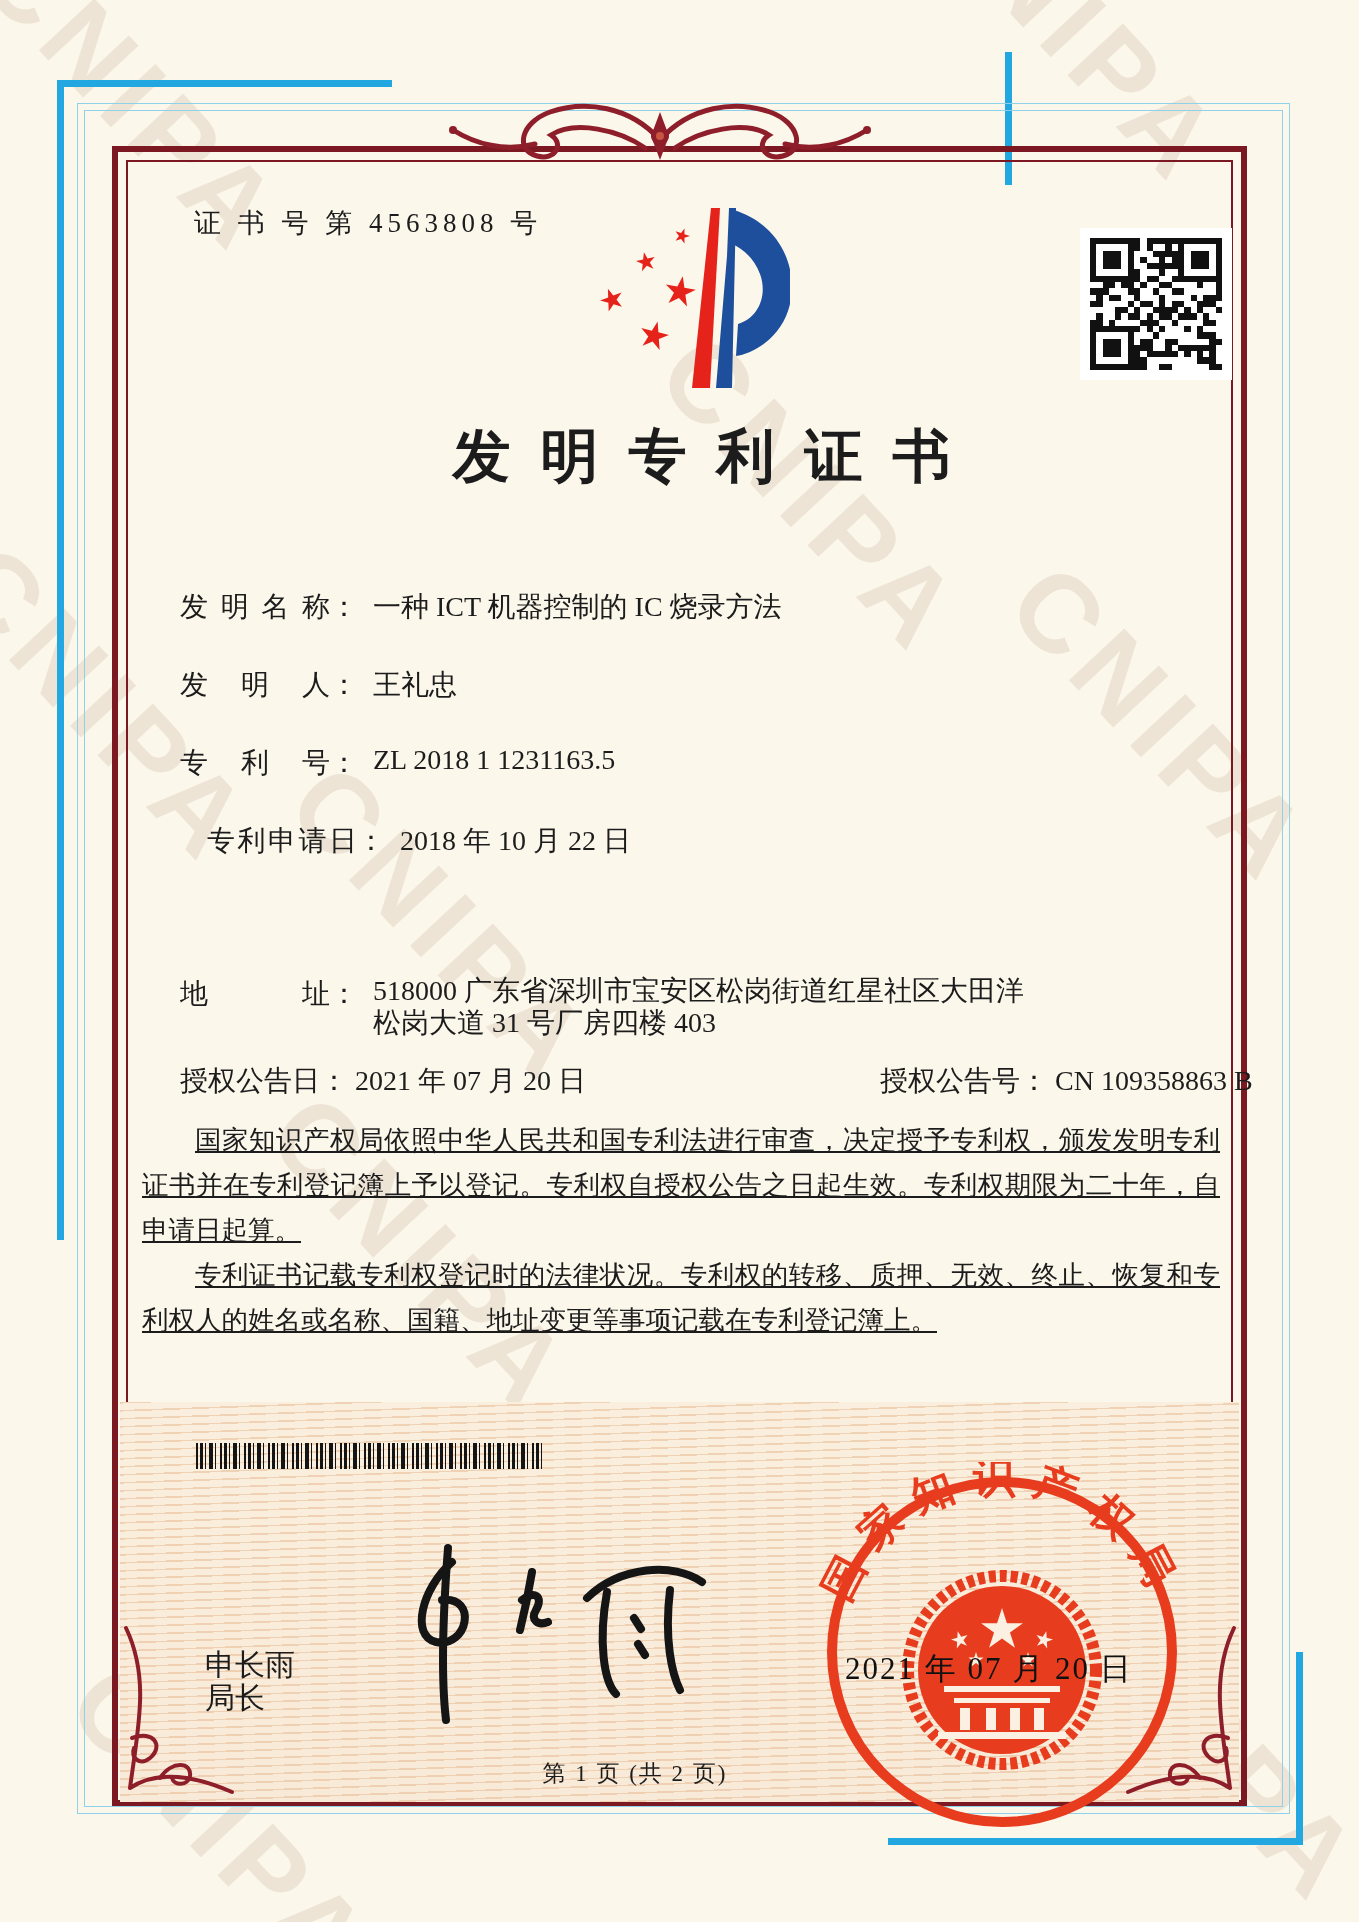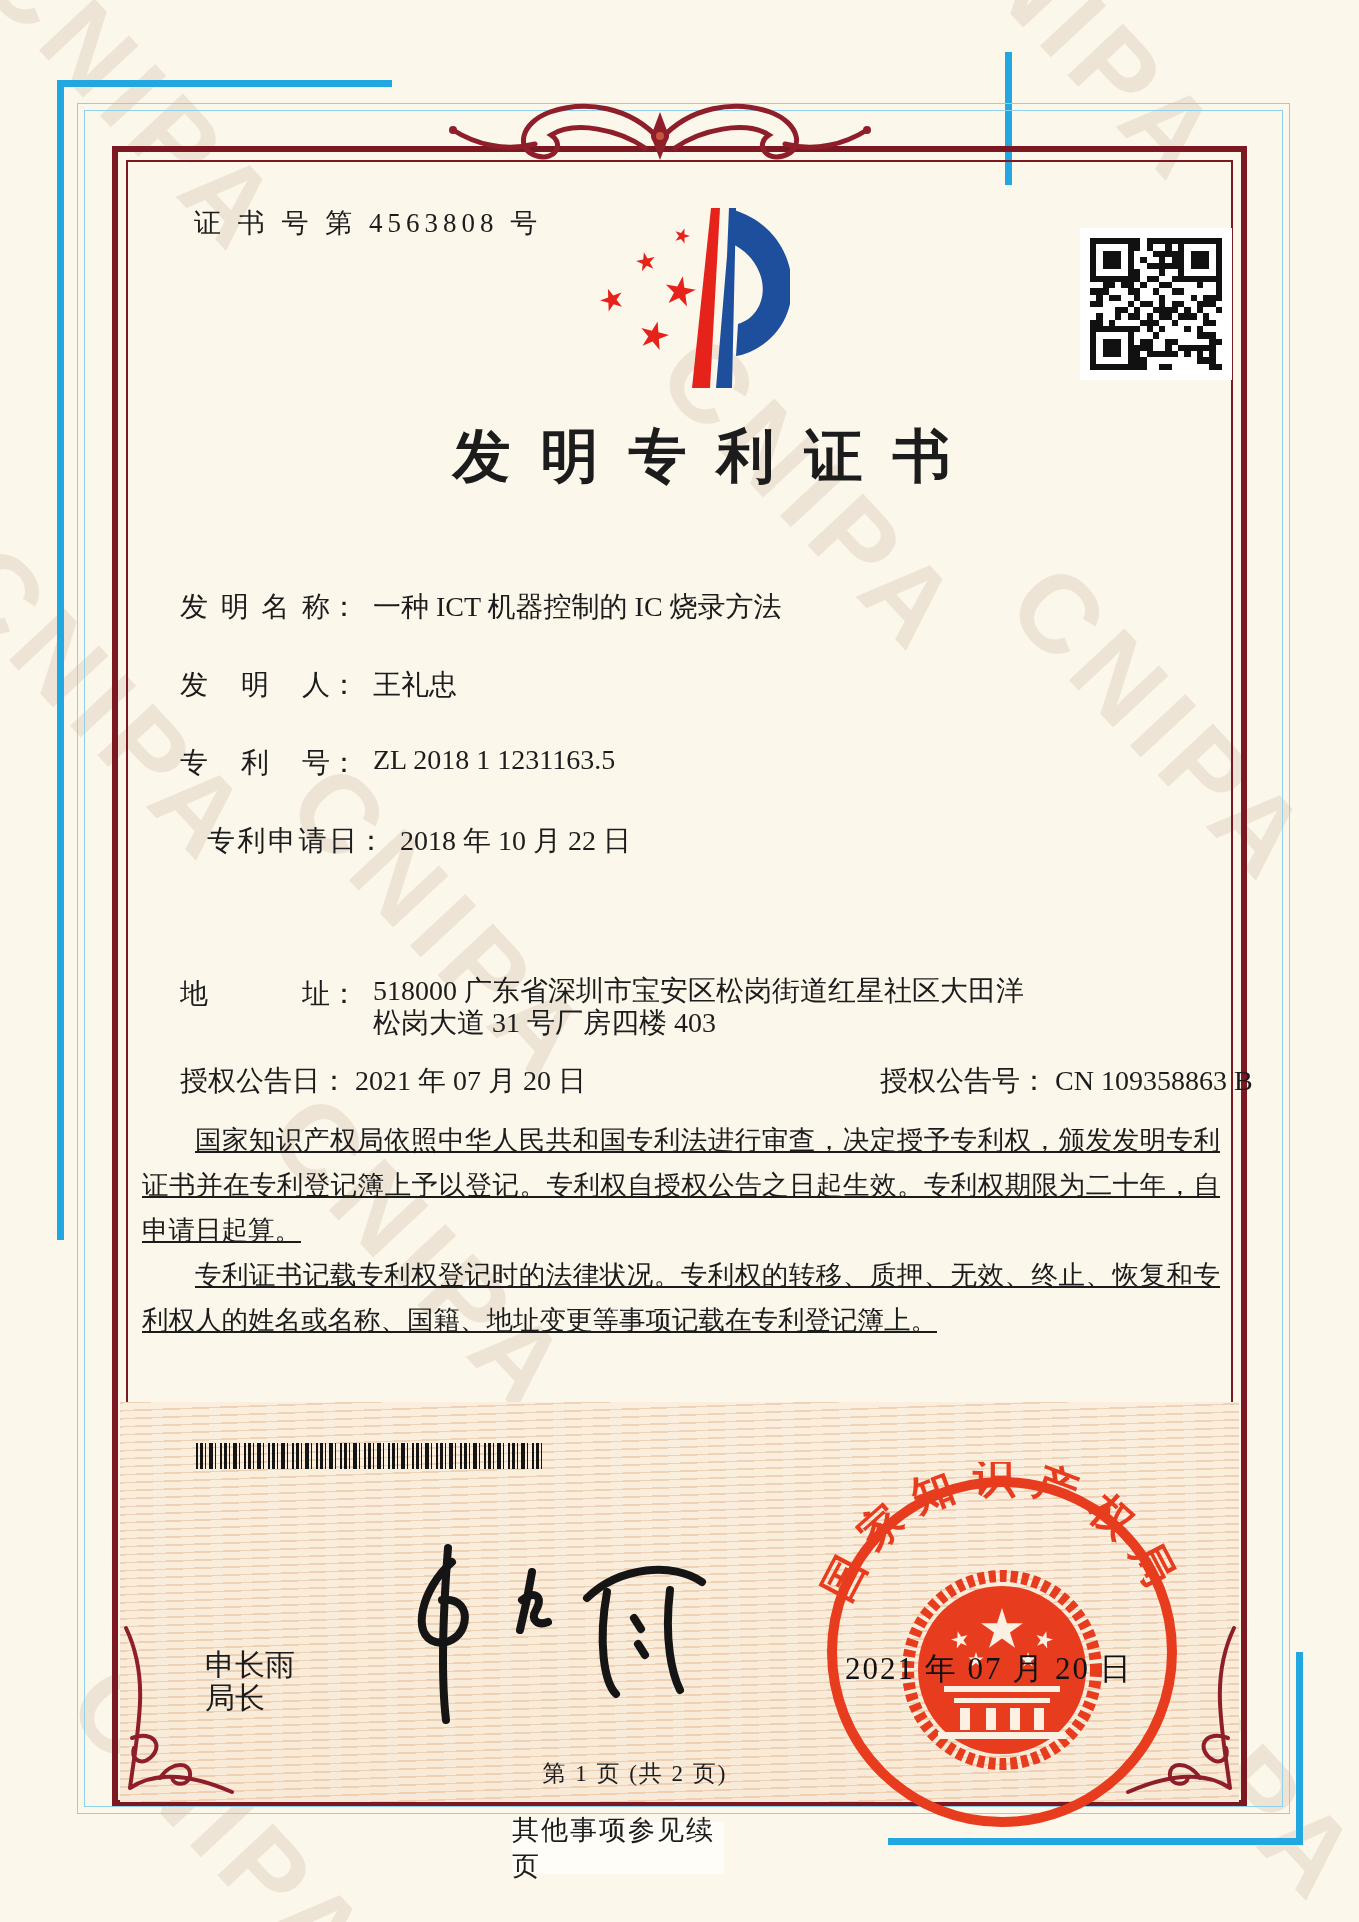--- a/index.html
+++ b/index.html
@@ -229,15 +229,14 @@
           <rect x="-16" y="38" width="10" height="22"></rect>
         <rect x="8" y="38" width="10" height="22"></rect>
           <rect x="32" y="38" width="10" height="22"></rect>
         <rect x="-64" y="62" width="128" height="7"></rect>
       </g>
     </g>
   </svg>
   <div class="seal-date">2021 年 07 月 20 日</div>
 
   <div class="page-info">第 1 页 (共 2 页)</div>
-  <div class="note-box">其他事项参见续页</div>
 
 </div>
 
 </body></html>

